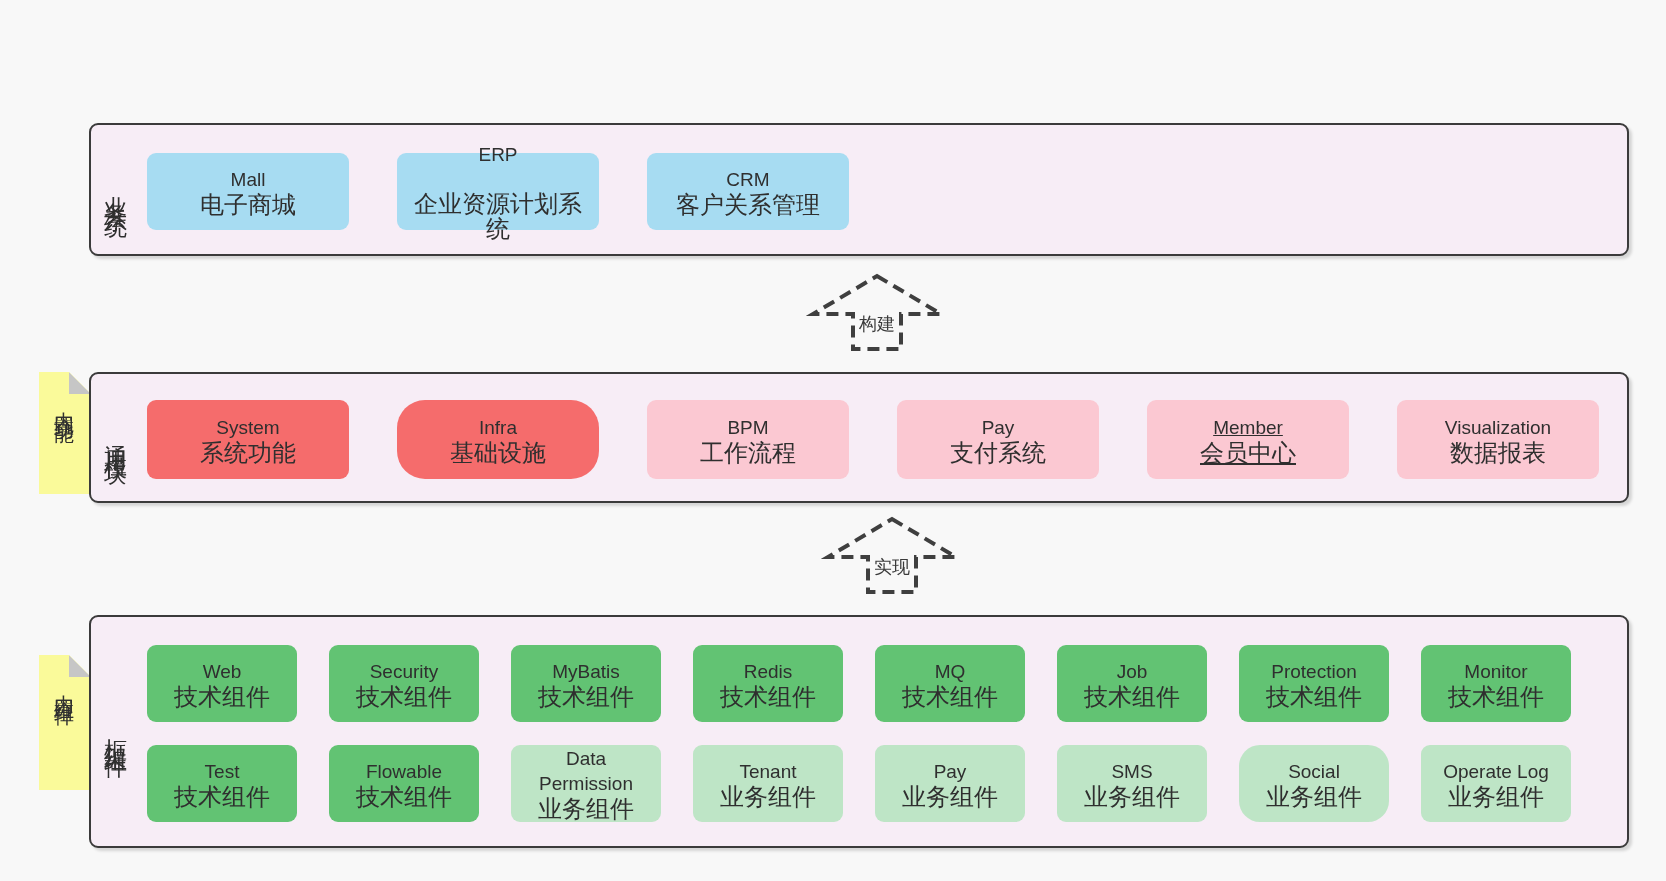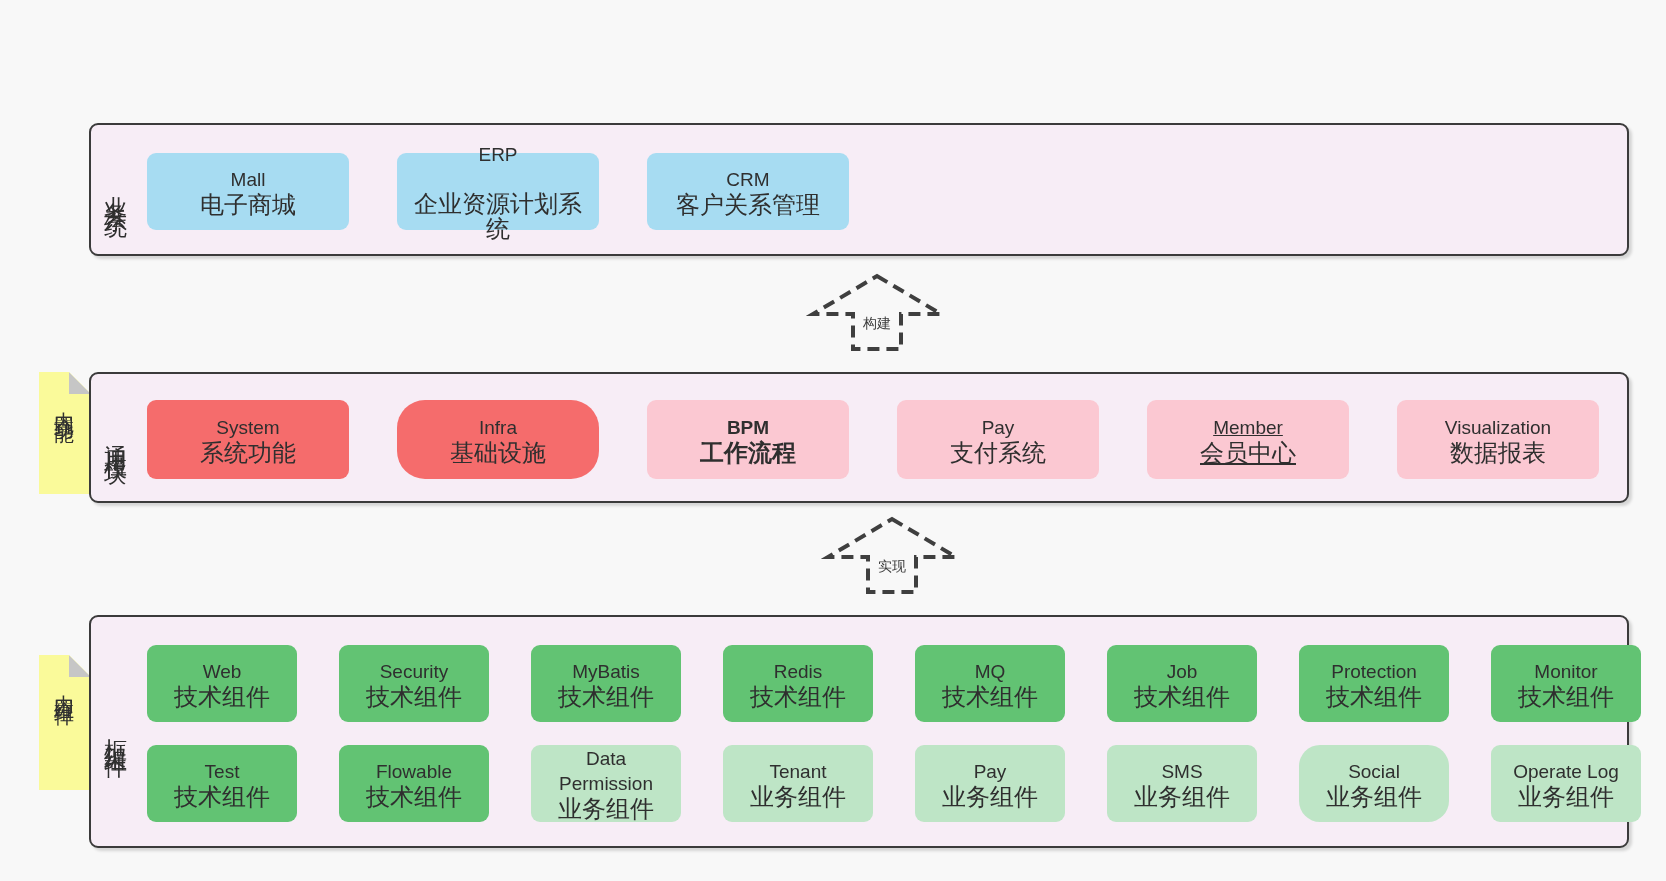--- a/index.html
+++ b/index.html
@@ -26,40 +26,40 @@
   .row{display:flex;gap:48px;}
   .box{
     box-sizing:border-box;width:202px;height:77px;border-radius:9px;
     display:flex;flex-direction:column;align-items:center;justify-content:center;
     text-align:center;padding:0 12px;
   }
   .box div{line-height:25px;}
   .box .en{font-size:19px;}
   .box .zh{font-size:24px;}
   #band-1 .box{height:79px;}
-  #band-2 .row{gap:42px;}
+  #band-2 .row{gap:32px;}
   #band-2 .box{width:150px;}
   .tag{
     position:absolute;left:39px;width:52px;background:var(--tag-bg);z-index:1;
     clip-path:polygon(0 0,calc(100% - 22px) 0,100% 22px,100% 100%,0 100%);
     display:flex;justify-content:center;box-sizing:border-box;padding-top:24px;
   }
   .tag .fold{
     position:absolute;top:0;right:0;width:22px;height:22px;background:var(--tag-fold);
     clip-path:polygon(0 0,100% 100%,0 100%);
   }
   .tag-text{
     writing-mode:vertical-rl;text-orientation:upright;
     font-size:20px;letter-spacing:4px;color:var(--text);
   }
   .arrow{position:absolute;width:144px;height:82px;z-index:0;}
   .arrow svg{display:block;width:100%;height:100%;}
   .arrow-label{
     position:absolute;left:50%;top:52px;transform:translate(-50%,-50%);
-    font-size:14px;color:#3a3a3a;background:var(--page-bg);
+    font-size:18px;color:#3a3a3a;background:var(--page-bg);
     padding:1px 3px;white-space:nowrap;
   }
 </style>
 </head>
 <body>
 
 <div class="canvas">
 
   <div class="band" id="band-0" style="top:123px;height:133px;">
     <div class="band-label">业务系统</div>
@@ -98,21 +98,21 @@
     <div class="rows" style="top:26px;">
         <div class="row">
           <div class="box" style="background: rgb(245, 108, 108);">
             <div class="en">System</div>
             <div class="zh">系统功能</div>
           </div>
           <div class="box" style="background: rgb(245, 108, 108); border-radius: 28px;">
             <div class="en">Infra</div>
             <div class="zh">基础设施</div>
           </div>
-          <div class="box" style="background: rgb(251, 200, 210); font-weight: bold;">
+          <div class="box" style="background: rgb(251, 200, 210);">
             <div class="en">BPM</div>
             <div class="zh">工作流程</div>
           </div>
           <div class="box" style="background: rgb(251, 200, 210);">
             <div class="en">Pay</div>
             <div class="zh">支付系统</div>
           </div>
           <div class="box" style="background: rgb(251, 200, 210); text-decoration: underline;">
             <div class="en">Member</div>
             <div class="zh">会员中心</div>

